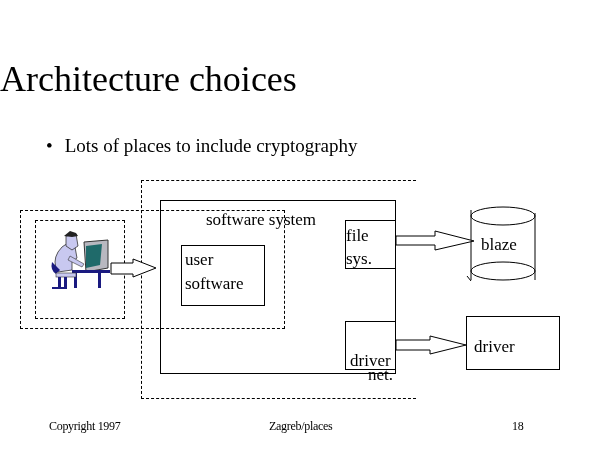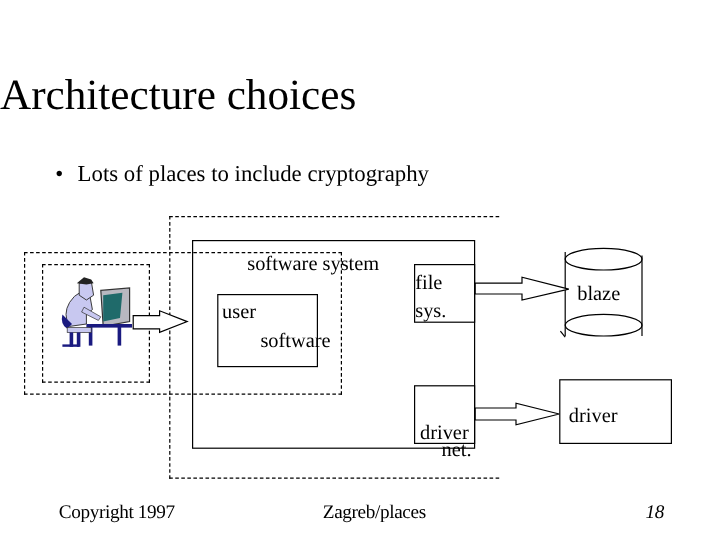--- a/index.html
+++ b/index.html
@@ -4,42 +4,42 @@
 <style>
   html, body { margin:0; padding:0; background:#fff; }
   body { width:600px; height:450px; position:relative; overflow:hidden; font-family:"Liberation Serif","DejaVu Serif",serif; color:#000; }
   .title { position:absolute; left:0; width:600px; top:58px; text-align:left; font-size:36px; }
   .bullet { position:absolute; left:46px; top:135px; font-size:19px; }
   .bullet .dot { margin-right:12px; }
   .box { position:absolute; box-sizing:border-box; }
   .dashed { border:1px dashed #000; }
   .solid { border:1px solid #000; background:transparent; }
   .lbl { position:absolute; font-size:17px; line-height:19px; }
-  .footer { position:absolute; top:419px; font-size:16px; letter-spacing:-0.3px; }
+  .footer { position:absolute; top:419px; font-size:12px; letter-spacing:-0.3px; }
   svg { position:absolute; left:0; top:0; }
 </style>
 </head>
 <body>
 
 <div class="title">Architecture choices</div>
 
 <div class="bullet">
   <span class="dot">•</span><span>Lots of places to include cryptography</span>
 </div>
 
 <div class="box dashed" style="left:141px;top:180px;width:275px;height:219px;border-right:none;"></div>
 <div class="box dashed" style="left:20px;top:210px;width:265px;height:119px;"></div>
 <div class="box dashed" style="left:35px;top:220px;width:90px;height:99px;"></div>
 
 <div class="box solid" style="left:160px;top:200px;width:236px;height:174px;"></div>
 <div class="lbl" style="left:206px;top:210px;">software system</div>
 
 <div class="box solid" style="left:181px;top:245px;width:84px;height:61px;"></div>
 <div class="lbl" style="left:185px;top:250px;">user</div>
-<div class="lbl" style="left:185px;top:274px;margin-left:32px;">software</div>
+<div class="lbl" style="left:185px;top:274px;">software</div>
 
 <div class="box solid" style="left:345px;top:220px;width:51px;height:49px;"></div>
 <div class="lbl" style="left:346px;top:226px;text-align:right;">file</div>
 <div class="lbl" style="left:346px;top:249px;">sys.</div>
 
 <div class="box solid" style="left:345px;top:321px;width:51px;height:49px;"></div>
 <div class="lbl" style="left:368px;top:327px;margin-top:38px;">net.</div>
 <div class="lbl" style="left:350px;top:351px;">driver</div>
 
 <div class="box solid" style="left:466px;top:316px;width:94px;height:54px;"></div>
@@ -80,13 +80,13 @@
     <rect x="58" y="277" width="3" height="12" fill="#1a1a80"></rect>
     <rect x="64" y="277" width="3" height="12" fill="#1a1a80"></rect>
     <rect x="52" y="287" width="14" height="2" fill="#1a1a80"></rect>
 
     <path d="M70,256 L84,264 L82,267 L68,260 Z" fill="#c8c8f0" stroke="#333" stroke-width="0.6"></path>
   </g>
 </svg>
 
 <div class="footer" style="left:49px;">Copyright 1997</div>
 <div class="footer" style="left:269px;">Zagreb/places</div>
-<div class="footer" style="left:538px;font-style:italic;">18</div>
+<div class="footer" style="left:512px;">18</div>
 
 </body></html>

